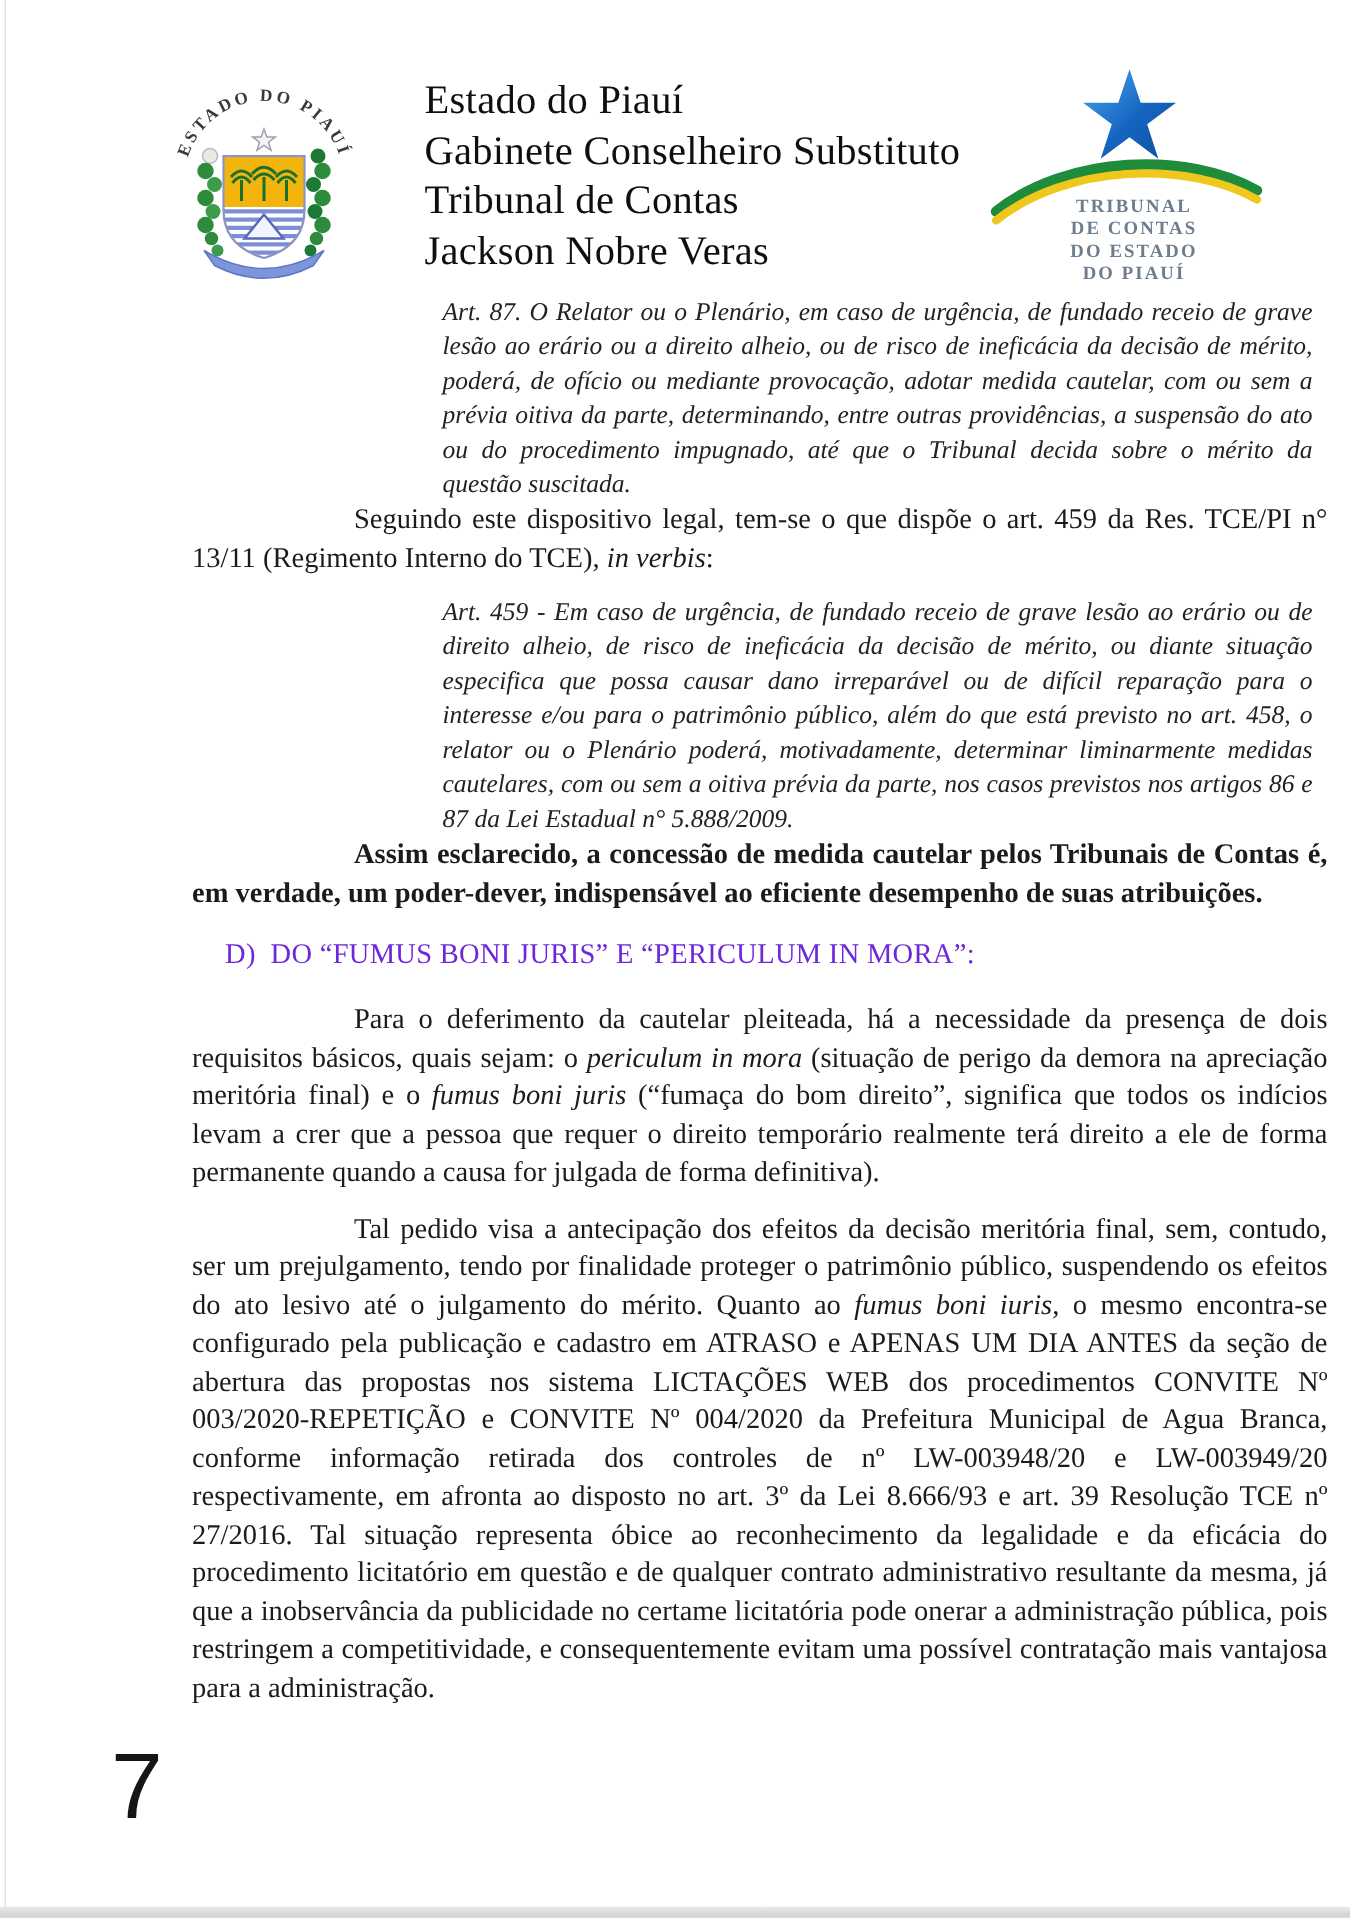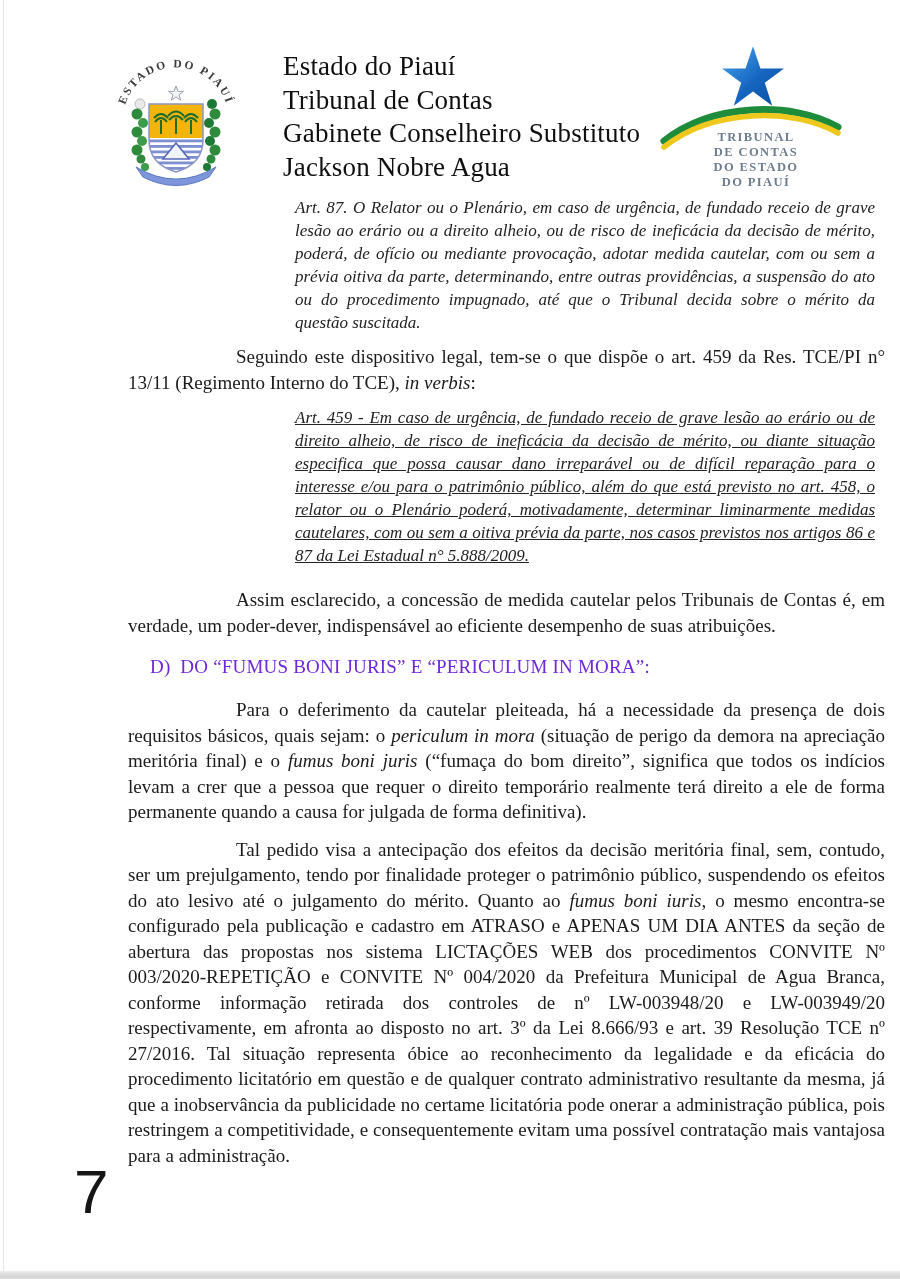--- a/index.html
+++ b/index.html
@@ -25,27 +25,27 @@
     letter-spacing:0.2px; white-space:nowrap;
   }
   .logo { position:absolute; left:660px; top:41px; width:182px; height:146px; }
   
   .content { position:absolute; left:0; top:196px; width:900px; padding:0 15px 0 128px; }
   blockquote.law {
     margin:0 0 0 167px; width:580px;
     font-style:italic; font-size:17px; line-height:23px;
     text-align:justify; color:#222;
   }
-  blockquote.q2 { margin-top:11px;text-decoration:underline; }
+  blockquote.q2 { margin-top:11px; }
   p.body {
     font-size:19px; line-height:25.5px; text-align:justify;
     text-indent:108px; color:#1b1b1b;
   }
-  p.p-seguindo { margin-top:10px; }
-  p.p-assim { margin-top:20px; }
+  p.p-seguindo { }
+  p.p-assim { margin-top:0;font-weight:bold; }
   h2.sec {
     margin-top:16px; padding-left:22px;
     font-size:19px; font-weight:normal; line-height:26px;
     color:#6d28d9; letter-spacing:0.2px;
   }
   p.p-para { margin-top:17px; }
   p.p-tal { margin-top:12px; }
   
   .pagenum {
     position:absolute; left:74px; top:1156px;
@@ -124,23 +124,23 @@
           <polygon points="66,99 79,115 53,115" fill="#f2f4fb" stroke="#5868B8" stroke-width="1.6"></polygon>
         </g>
         <path d="M39,60 h54 v36 q0,24 -27,32 q-27,-8 -27,-32 z" fill="none" stroke="#8a94c8" stroke-width="1.5"></path>
 
         <path d="M26,123 Q66,147 106,123 L99,133 Q66,150 33,133 Z" fill="#7D96DB" stroke="#5E77C0" stroke-width="1"></path>
       </svg>
     </div>
 
     <div class="org">
       <div>Estado do Piauí</div>
+      <div>Gabinete Conselheiro Substituto</div>
       <div>Tribunal de Contas</div>
-      <div>Gabinete Conselheiro Substituto</div>
-      <div>Jackson Nobre Agua</div>
+      <div>Jackson Nobre Veras</div>
     </div>
 
     <div class="logo">
       <svg viewBox="0 0 182 150" width="182" height="150">
         <defs>
           <linearGradient id="starGrad" x1="0" y1="0" x2="1" y2="1">
             <stop offset="0" stop-color="#4BA8F0"></stop>
             <stop offset="0.55" stop-color="#1565C0"></stop>
             <stop offset="1" stop-color="#0B4F9E"></stop>
           </linearGradient>

